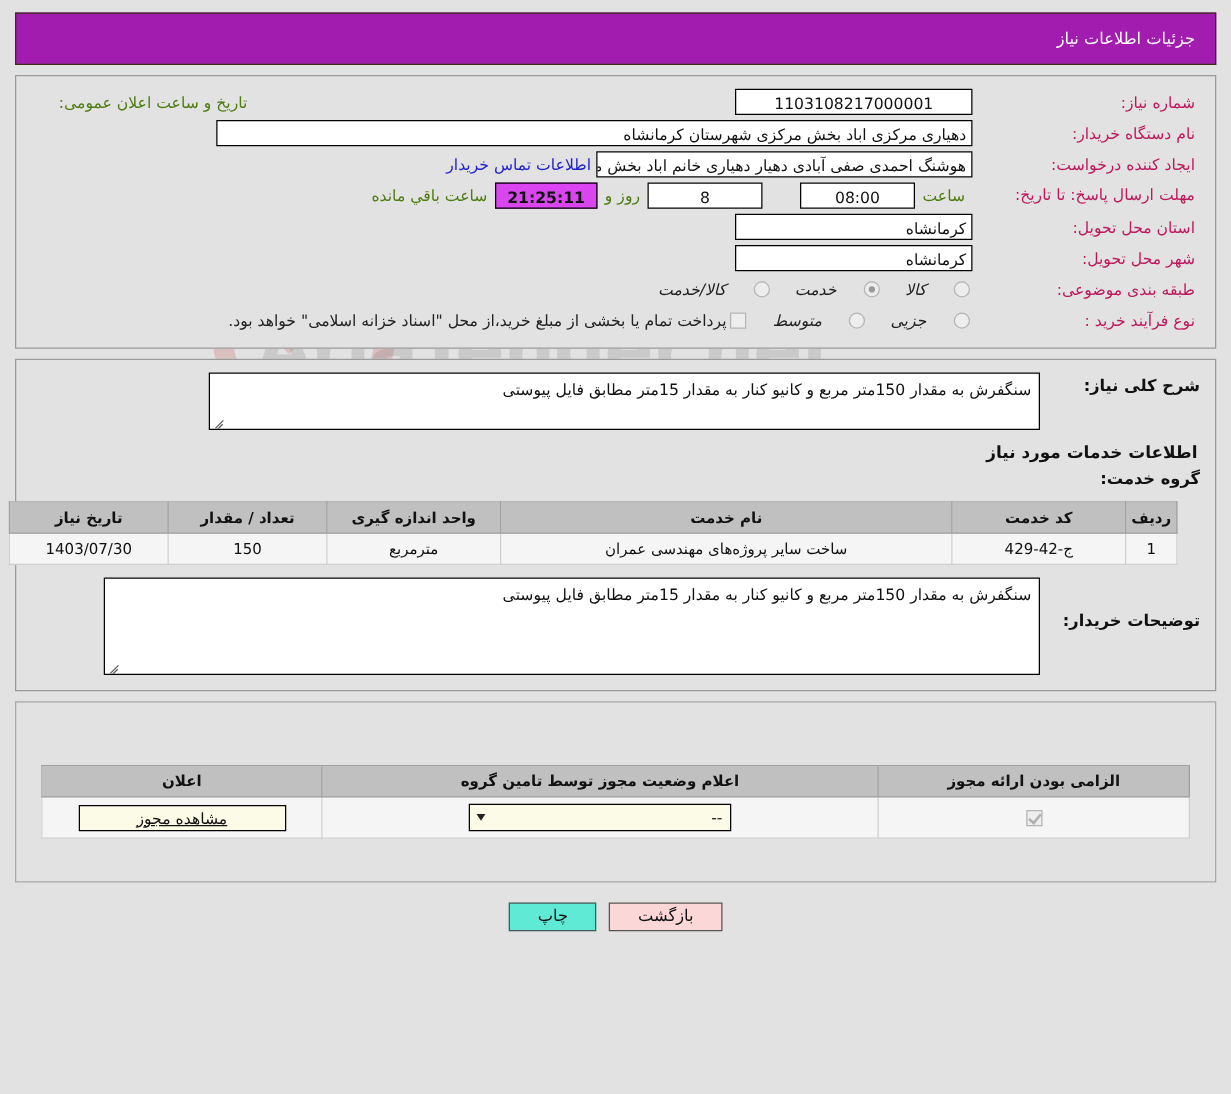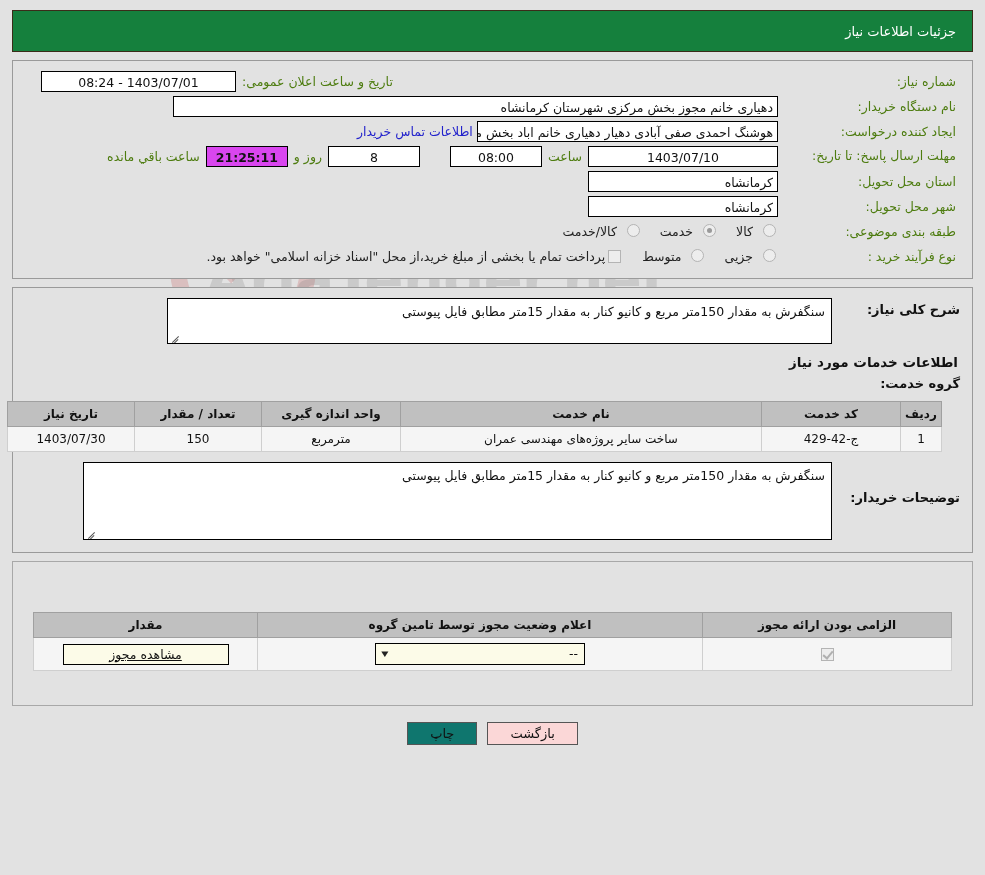--- a/index.html
+++ b/index.html
@@ -50,21 +50,21 @@
 
   
   .page {
     position: relative;
     z-index: 2;
     padding: 0;
   }
   .title-bar {
     margin: 10px 12px 0 12px;
     height: 42px;
-    background: #15803d;
+    background: #a21caf;
     border: 1px solid #3a2c19;
     display: flex;
     align-items: center;
     justify-content: flex-start;
     padding: 4px 16px;
     box-sizing: border-box;
   }
   .title-bar .t {
     color: #ffffff;
     font-size: 13px;
@@ -82,21 +82,21 @@
 
   
   .frow {
     display: flex;
     align-items: center;
     margin: 3px 0;
     min-height: 22px;
   }
   .lbl {
     font-size: 12.5px;
-    color: #4d7c0f;
+    color: #be185d;
     text-align: right;
     padding-left: 6px;
     white-space: nowrap;
   }
   .lbl.w180 { width: 172px; flex: 0 0 172px; padding-right: 6px; }
 
   .fld {
     border: 1px solid #000;
     background: #fff;
     height: 21px;
@@ -140,21 +140,21 @@
     margin: 0 2px;
   }
   .radio.sel::after {
     content: "";
     position: absolute;
     left: 3px; top: 3px;
     width: 5px; height: 5px;
     border-radius: 50%;
     background: #9a9a9a;
   }
-  .radio-grp { display: flex; gap: 8px; }
+  .radio-grp { display: flex; align-items: center; gap: 20px; font-style: italic; }
   .radio-grp .rl { font-size: 12.5px; color: #222; padding-left: 18px; }
 
   .chk {
     width: 13px; height: 13px;
     border: 1px solid #b4b4b4;
     background: #ededed;
     display: inline-block;
     vertical-align: middle;
     box-sizing: border-box;
     margin: 0 3px;
@@ -303,21 +303,21 @@
     justify-content: center;
     gap: 10px;
   }
   .btn {
     border: 1px solid #555;
     font-size: 13px;
     padding: 3px 22px;
     cursor: pointer;
     color: #111;
   }
-  .btn.print { background: #0f766e; }
+  .btn.print { background: #5eead4; }
   .btn.back  { background: #fbd7d7; }
 </style>
 </head>
 <body>
 
 <div class="watermark">
   <svg class="wm-shield" viewBox="0 0 100 115">
     <path d="M50 4 L94 20 L94 58 C94 88 72 104 50 111 C28 104 6 88 6 58 L6 20 Z" fill="none" stroke="rgba(200,110,110,0.30)" stroke-width="11"></path>
     <path d="M50 34 L63 47 L42 70 L30 57 Z" fill="rgba(200,110,110,0.30)"></path>
     <path d="M38 76 L50 88 L44 95 L32 83 Z" fill="rgba(200,110,110,0.30)"></path>
@@ -328,41 +328,40 @@
 <div class="page">
 
   <div class="title-bar">
     <span class="t">جزئیات اطلاعات نیاز</span>
   </div>
 
   <div class="panel" style="padding:6px 10px 8px 10px;">
 
     <div class="frow">
       <div class="lbl w180">شماره نیاز:</div>
+      <div class="fld" style="width:190px;">1103108217000001</div>
       <div style="flex:1;"></div>
       <div class="inline-lbl">تاریخ و ساعت اعلان عمومی:</div>
-      <div class="fld" style="width:195px;">1403/07/01 - 08:24</div>
       <div style="width:18px;"></div>
     </div>
 
     <div class="frow">
       <div class="lbl w180">نام دستگاه خریدار:</div>
-      <div class="fld right" style="flex:1; margin-left:150px;">دهیاری خانم مجوز بخش مرکزی شهرستان کرمانشاه</div>
+      <div class="fld right" style="flex:1; margin-left:150px;">دهیاری مرکزی اباد بخش مرکزی شهرستان کرمانشاه</div>
     </div>
 
     <div class="frow">
       <div class="lbl w180">ایجاد کننده درخواست:</div>
       <div class="fld right" style="flex:1;">هوشنگ احمدی صفی آبادی دهیار دهیاری خانم اباد بخش مرکزی شهرستان کرد</div>
       <a class="link">اطلاعات تماس خریدار</a>
       <div style="width:330px;"></div>
     </div>
 
     <div class="frow">
       <div class="lbl w180" style="line-height:1.25;">مهلت ارسال پاسخ: تا تاریخ:</div>
-      <div class="fld" style="width:190px;">1403/07/10</div>
       <div class="inline-lbl">ساعت</div>
       <div class="fld" style="width:92px;">08:00</div>
       <div style="width:30px;"></div>
       <div class="fld" style="width:92px;">8</div>
       <div class="inline-lbl">روز و</div>
       <div class="fld yel" style="width:82px;">21:25:11</div>
       <div class="inline-lbl">ساعت باقي مانده</div>
     </div>
 
     <div class="frow">
@@ -457,21 +456,21 @@
   </div>
 
 
   <div class="panel flat" style="padding:12px;">
     <div style="height:38px;"></div>
     <table class="grid" style="margin: 0 8px; width:calc(100% - 16px);">
       <thead>
         <tr>
           <th style="width:240px;">الزامی بودن ارائه مجوز</th>
           <th>اعلام وضعیت مجوز توسط تامین گروه</th>
-          <th style="width:215px;">مقدار</th>
+          <th style="width:215px;">اعلان</th>
         </tr>
       </thead>
       <tbody>
         <tr>
           <td>
             <span class="chk on"></span>
           </td>
           <td>
             <div class="sel-box">
               <span class="caret">▾</span>

